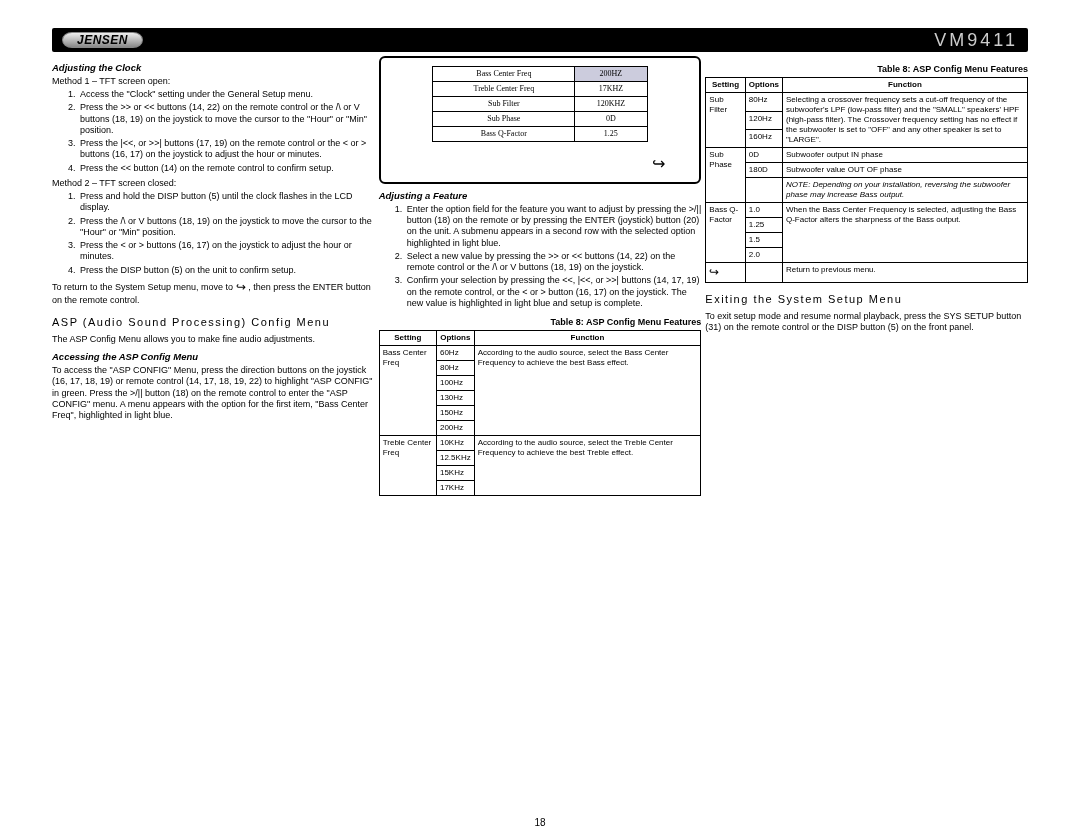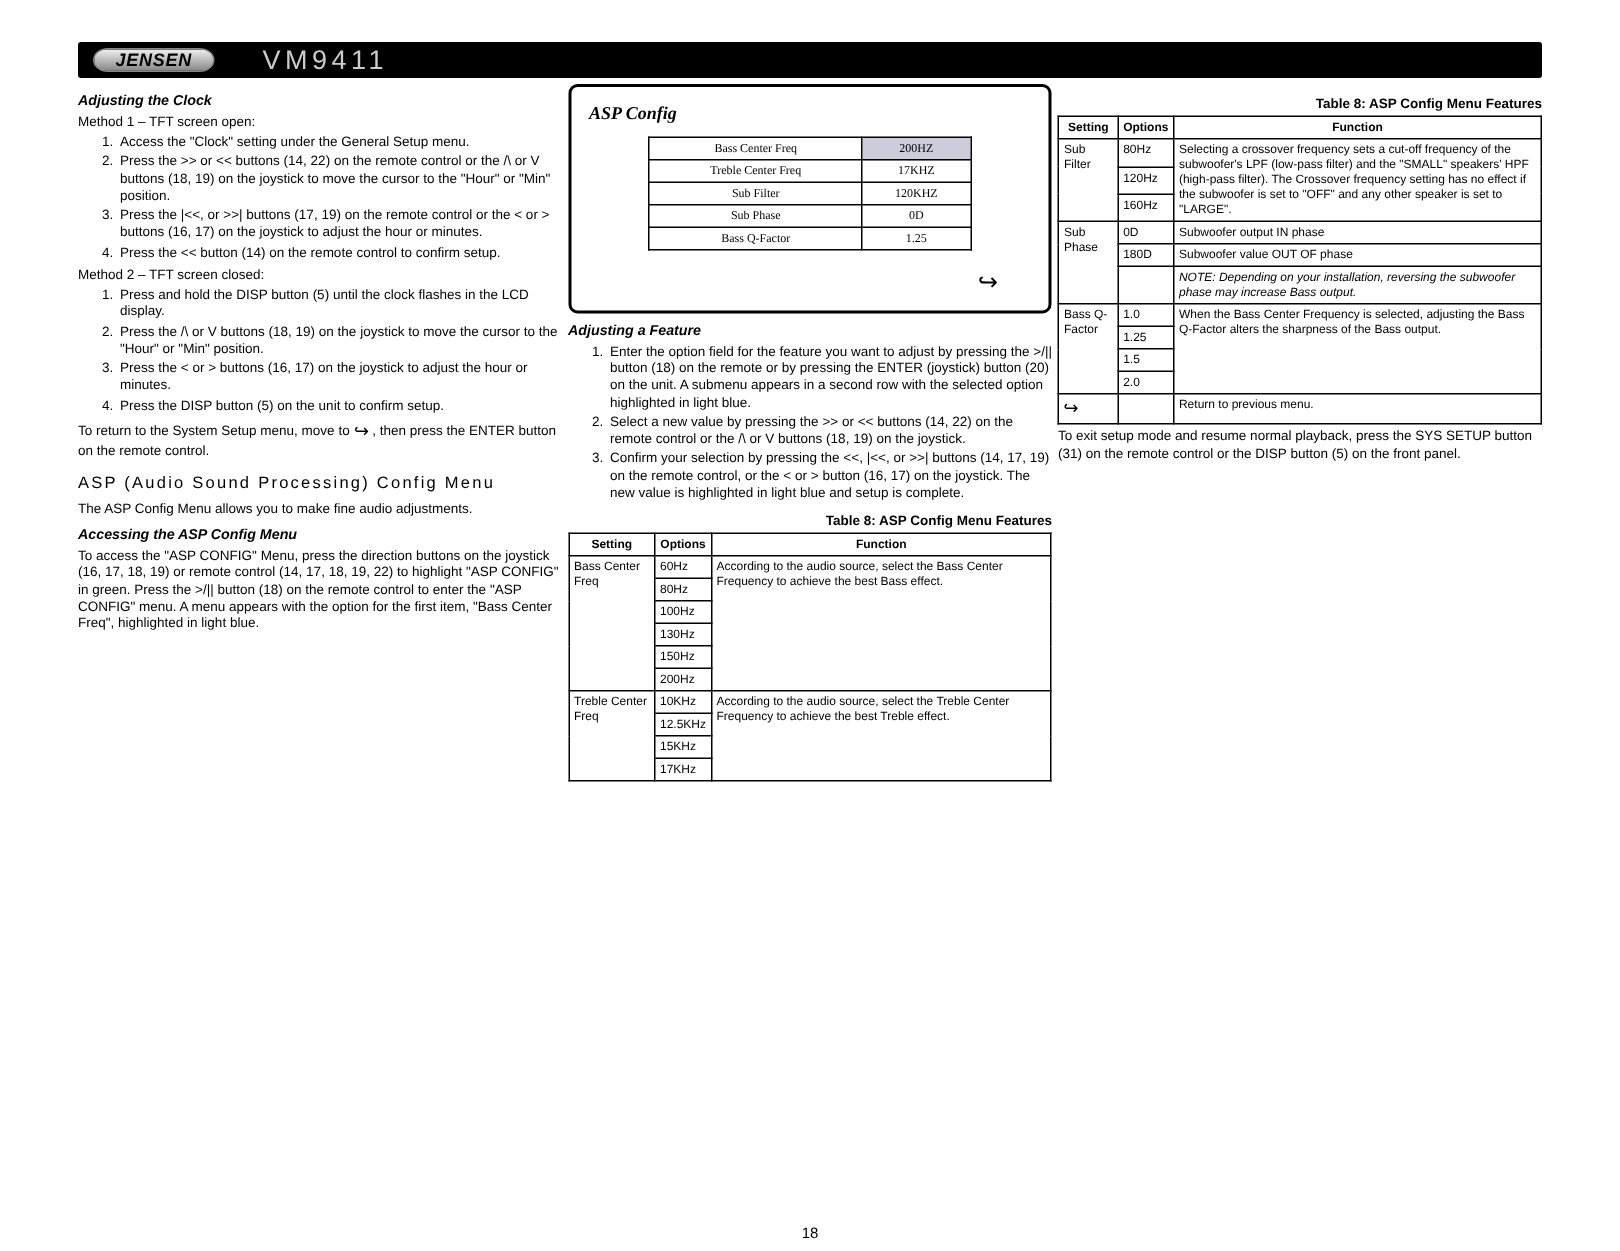--- a/index.html
+++ b/index.html
@@ -17,20 +17,21 @@
     position: relative;
     padding: 28px 52px 0 52px;
     box-sizing: border-box;
   }
   .header-bar {
     background: #000;
     color: #fff;
     height: 24px;
     display: flex;
     align-items: center;
+    justify-content: space-between;
     padding: 0 10px;
     border-radius: 2px;
     gap: 32px;
   }
   .logo-badge {
     background: #aaa;
     color: #000;
     font-style: italic;
     font-weight: bold;
     font-size: 12px;
@@ -192,21 +193,20 @@
         <span>To return to the System Setup menu, move to </span><span class="ret-icon-inline">↩</span><span> , then press the ENTER button on the remote control.</span>
       </p>
       <div class="menu-title">ASP (Audio Sound Processing) Config Menu</div>
       <p class="flow">The ASP Config Menu allows you to make fine audio adjustments.</p>
       <div class="sect-heading">Accessing the ASP Config Menu</div>
       <p class="flow">To access the "ASP CONFIG" Menu, press the direction buttons on the joystick (16, 17, 18, 19) or remote control (14, 17, 18, 19, 22) to highlight "ASP CONFIG" in green. Press the &gt;/|| button (18) on the remote control to enter the "ASP CONFIG" menu. A menu appears with the option for the first item, "Bass Center Freq", highlighted in light blue.</p>
     </div>
 
     <div class="col">
       <div class="screen-box">
-        <div class="screen-title">ASP Config</div>
         <table class="menu-table">
           <tbody>
               <tr>
                 <td>Bass Center Freq</td>
                 <td class="sel">200HZ</td>
               </tr>
           <tr>
                 <td>Treble Center Freq</td>
                 <td>17KHZ</td>
               </tr>
@@ -328,19 +328,20 @@
               <td>2.0</td>
             </tr>
         <tr>
               <td><span class="ret-icon-inline">↩</span></td>
               <td>&nbsp;</td>
               <td>Return to previous menu.</td>
             </tr>
       </tbody>
         </table>
 
+      <div class="menu-title">Exiting the System Setup Menu</div>
       <p class="flow">To exit setup mode and resume normal playback, press the SYS SETUP button (31) on the remote control or the DISP button (5) on the front panel.</p>
     </div>
 
   </div>
 
   <div class="pagenum">18</div>
 </div>
 
 </body></html>

